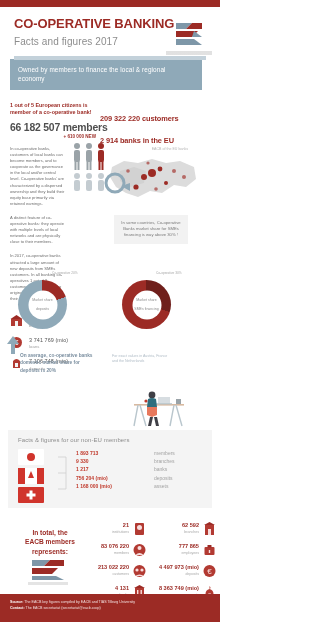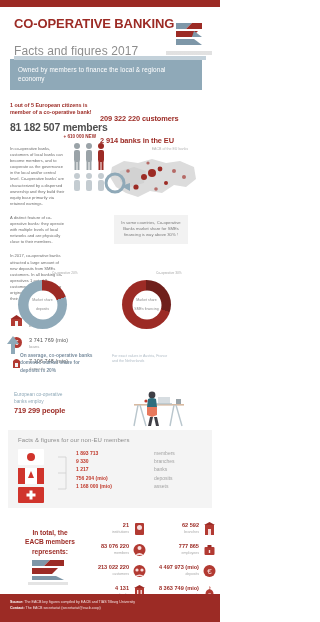--- a/index.html
+++ b/index.html
@@ -27,22 +27,22 @@
   }
   .title-1, .title-2 {
     color: #9c2b25;
     font-weight: bold;
     font-size: 13px;
     letter-spacing: -0.1px;
     line-height: 10.5px;
   }
   .subtitle {
     color: #8d8d8d;
-    font-size: 12px;
-    margin-top: 14px;
+    font-size: 10px;
+    margin-top: 6px;
     letter-spacing: 0.1px;
   }
   .logo {
     position: absolute; right: 14px; top: 11px;
     width: 34px; height: 34px;
   }
   .logo-caption {
     position:absolute; right: 8px; top: 44px;
     width: 46px; height: 4px;
     background: linear-gradient(to right,#c9c9c9,#c9c9c9);
@@ -269,21 +269,21 @@
 
   <div class="banner-wrap">
     <div class="banner-shadow"></div>
     <div class="banner">Owned by members to finance the local &amp; regional economy</div>
   </div>
 
   <div class="cols" style="height:340px; margin-top:4px;">
 
     <div class="col-left">
       <div class="lead">1 out of 5 European citizens is member of a co-operative bank!</div>
-      <div class="bignum">81 182 507 members</div>
+      <div class="bignum">66 182 507 members</div>
       <div class="newnum">+ 610 000 NEW</div>
 
       <div class="para">In co-operative banks, customers of local banks can become members, and to cooperate as the governance in the local and/or central level. Co-operative banks' are characterized by a dispersed ownership and they build their equity base primarily via retained earnings.</div>
       <div class="para second">A distinct feature of co-operative banks: they operate with multiple levels of local networks and are physically close to their members.</div>
       <div class="para third">In 2017, co-operative banks attracted a large amount of new deposits from SMEs customers. In all banking co-operatives 1 out of 3 customers makes use of the original decision to finance their own growth.</div>
 
       <svg class="people" viewBox="0 0 42 56">
         <g fill="#9aa3a8">
           <circle cx="7" cy="6" r="3"></circle>
             <rect x="4" y="10" width="6" height="12" rx="2"></rect>
@@ -403,25 +403,20 @@
 
   <div style="position:absolute; left:0; top:352px; width:220px; height:34px;">
     <svg style="position:absolute;left:6px;top:-16px;width:14px;height:18px" viewBox="0 0 14 18">
       <path d="M7 0 L13 8 L9 8 L9 18 L5 18 L5 8 L1 8 Z" fill="#8fa9b8"></path>
     </svg>
     <div class="dep-note">On average, co-operative banks domestic market share for deposits is 20%</div>
     <div class="dep-note2">For exact values in Austria, France and the Netherlands</div>
   </div>
 
   <div style="position:absolute; left:0; top:392px; width:220px; height:36px;">
-    <div class="employ-text">
-      <div>European co-operative</div>
-      <div>banks employ</div>
-      <div class="employ-num">719 299 people</div>
-    </div>
     <svg style="position:absolute;left:126px;top:-4px;width:64px;height:40px" viewBox="0 0 64 40">
       <rect x="8" y="16" width="50" height="1.6" fill="#d8b9a0"></rect>
       <path d="M12 17 L8 38" stroke="#b9c6cd" stroke-width="1.4" fill="none"></path>
       <path d="M14 17 L20 38" stroke="#b9c6cd" stroke-width="1.4" fill="none"></path>
       <path d="M48 17 L44 38" stroke="#b9c6cd" stroke-width="1.4" fill="none"></path>
       <path d="M50 17 L56 38" stroke="#b9c6cd" stroke-width="1.4" fill="none"></path>
       <rect x="32" y="9" width="12" height="7" fill="#d7dde1"></rect>
       <rect x="30" y="15.2" width="16" height="1.2" fill="#b9c6cd"></rect>
       <circle cx="20" cy="13" r="1.6" fill="#c0392b"></circle>
       <rect x="50" y="11" width="5" height="5" fill="#9aa3a8"></rect>

